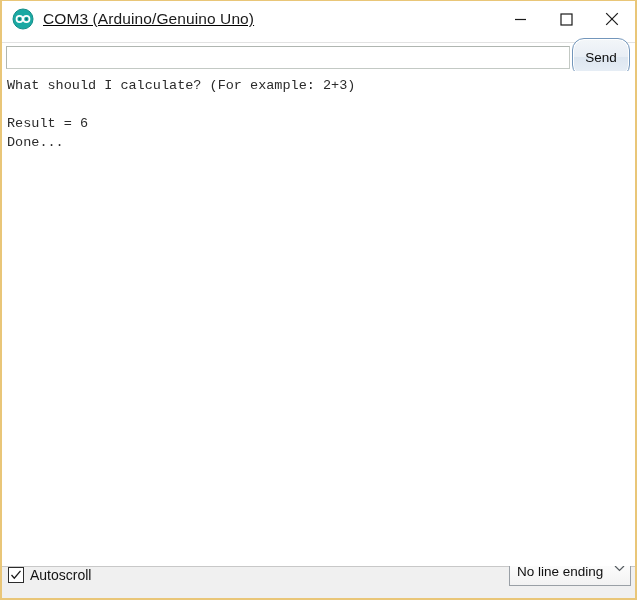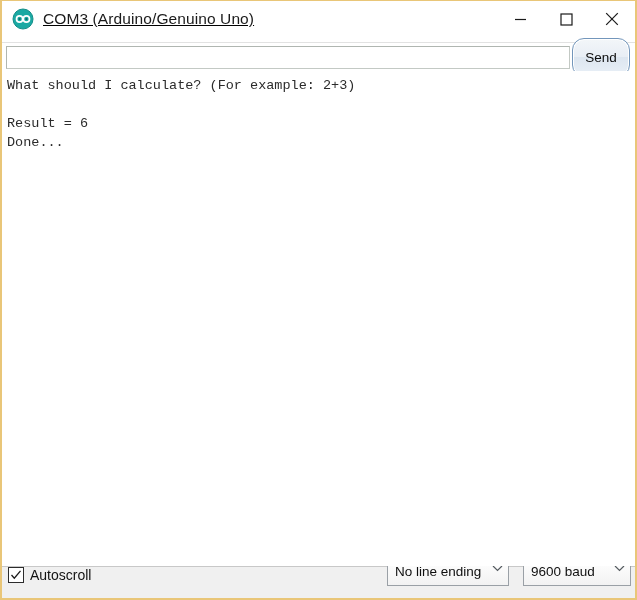--- a/index.html
+++ b/index.html
@@ -154,21 +154,20 @@
   
   #statusbar {
     flex: 0 0 32px;
     height: 32px;
     box-sizing: border-box;
     background: #f0f0f0;
     border-top: 1px solid #c8c8c8;
     display: flex;
     align-items: center;
     padding: 0 4px 16px 6px;
-    gap: 8px;
   }
   #autoscroll-group {
     display: flex;
     align-items: center;
     gap: 6px;
   }
   .checkbox {
     width: 16px;
     height: 16px;
     box-sizing: border-box;
@@ -285,23 +284,15 @@
 
     <div class="combo" id="combo-line-ending">
       <span class="combo-label">No line ending</span>
       <span class="combo-arrow">
         <svg width="11" height="8" viewBox="0 0 11 8">
           <polyline points="1,2 5.5,6.4 10,2" fill="none" stroke="#555b60" stroke-width="1.2"></polyline>
         </svg>
       </span>
     </div>
 
-    <div class="combo" id="combo-baud">
-      <span class="combo-label">9600 baud</span>
-      <span class="combo-arrow">
-        <svg width="11" height="8" viewBox="0 0 11 8">
-          <polyline points="1,2 5.5,6.4 10,2" fill="none" stroke="#555b60" stroke-width="1.2"></polyline>
-        </svg>
-      </span>
-    </div>
 
   </div>
 </div>
 
 </body></html>

